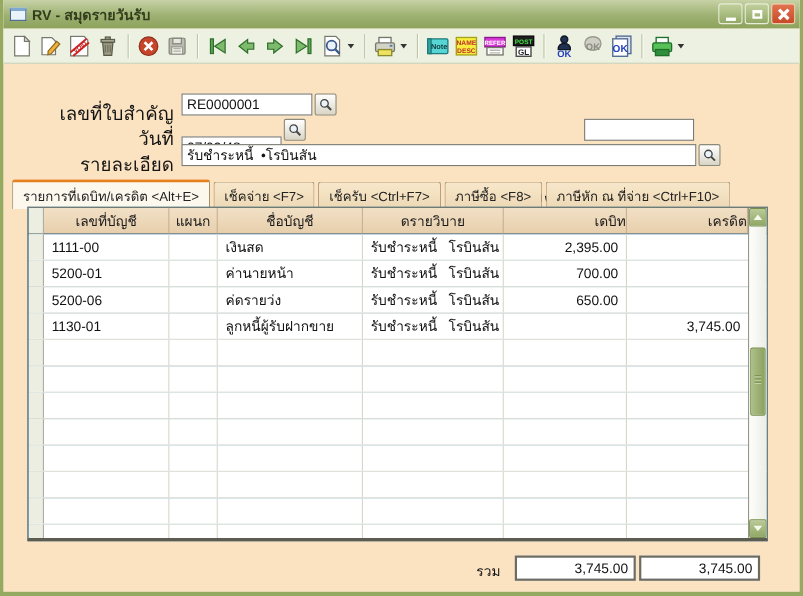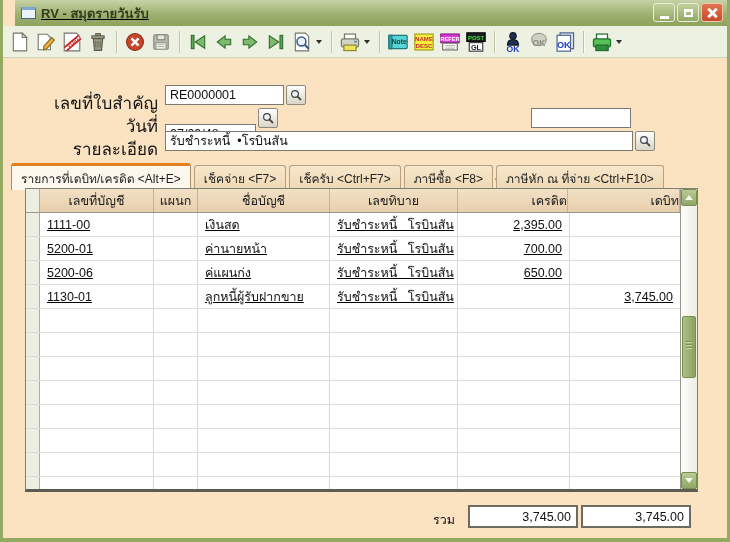--- a/index.html
+++ b/index.html
@@ -1,22 +1,22 @@
 <!DOCTYPE html>
 <html><head>
 <meta charset="utf-8">
 <style>
   * { margin:0; padding:0; box-sizing:border-box; }
   body { background:#fff; font-family:"Liberation Sans","DejaVu Sans",sans-serif; }
   .window { position:relative; width:730px; height:542px; background:#94AA60; overflow:hidden; }
   .client { position:absolute; left:3px; right:3px; top:0; bottom:4px; background:#FBE3C2; overflow:hidden; }
 
   
-  .titlebar { position:absolute; left:12px; right:0; top:0; height:26px;
-    background:linear-gradient(#C7D2A6,#9DB171 55%,#8CA25C); display:flex; align-items:center; padding:0 4px;text-decoration:underline; }
+  .titlebar { position:absolute; left:0; right:0; top:0; height:26px;
+    background:linear-gradient(#C7D2A6,#9DB171 55%,#8CA25C); display:flex; align-items:center; padding:0 4px; }
   .win-icon { width:15px; height:12px; background:#EAF2FA; border:1px solid #44668C; border-top:3px solid #7FA8D0; margin:0 5px 0 2px; }
   .title-text { font-size:13px; font-weight:bold; color:#333D1C; }
   .win-controls { position:absolute; right:4px; top:3px; display:flex; gap:2px; }
   .wbtn { width:22px; height:19px; border:1px solid #E8EED8; border-radius:3px;
     background:linear-gradient(#C2D09C,#93A966); display:flex; align-items:center; justify-content:center; }
   .wbtn.close { background:linear-gradient(#E2734F,#C74A2A); border-color:#F0C9A8; }
   .glyph-min { width:9px; height:3px; background:#fff; margin-top:9px; }
   .glyph-max { width:9px; height:8px; border:2px solid #fff; border-top-width:3px; }
   .glyph-x { position:relative; width:12px; height:12px; }
   .glyph-x::before, .glyph-x::after { content:""; position:absolute; left:5px; top:0; width:3px; height:12px; background:#fff; }
@@ -42,21 +42,21 @@
   .tab { height:20px; padding:12px 9px; display:flex; align-items:center; font-size:12px; color:#222;
     background:linear-gradient(#F7E7CA,#EDD8B4); border:1px solid #B5A181; border-bottom:none; border-radius:3px 3px 0 0; }
   .tab.active { height:24px; background:#FCF8ED; border-color:#A69070; border-top:3px solid #E5801E; }
 
   
   .grid { position:absolute; left:22px; top:188px; width:673px; height:304px; background:#0369a1;
     border:1px solid #7E7E72; border-bottom:3px solid #5C5C52; overflow:hidden; }
   .thead { display:flex; height:24px; background:linear-gradient(#F2E0C6,#E7CFAC); border-bottom:1px solid #99968B; }
   .th { display:flex; align-items:center; justify-content:center; font-size:12.5px; color:#1a1a1a;
     border-right:1px solid #C6B193; }
-  .tr { display:flex; height:24px; border-bottom:1px solid #DCDCD4; background:#fff;text-decoration:underline; }
+  .tr { display:flex; height:24px; border-bottom:1px solid #DCDCD4; background:#fff; }
   .td { display:flex; align-items:center; font-size:12.5px; color:#111; border-right:1px solid #D6D6CE; padding:0 7px; }
   .sel { width:14px; background:#ECEEE2; border-right:1px solid #ADADA1; padding:0; }
   .c-acc { width:114px; } .c-dep { width:44px; } .c-nam { width:132px; }
   .c-des { width:128px; white-space:pre; } .c-deb { width:112px; justify-content:flex-end; }
   .c-cre { width:110px; justify-content:flex-end; border-right:none; }
   .thead .c-cre { border-right:1px solid #C6B193; }
 
   
   .vscroll { position:absolute; top:0; right:0; bottom:0; width:17px; background:linear-gradient(90deg,#FDFDFB,#EDEDE6); border-left:1px solid #99968B; }
   .sbtn { position:absolute; left:0; width:16px; height:17px; background:linear-gradient(#BACB97,#8FA765);
@@ -290,23 +290,23 @@
           <span>ภาษีหัก ณ ที่จ่าย &lt;Ctrl+F10&gt;</span>
         </div>
     </div>
 
     <div class="grid">
       <div class="thead">
         <div class="th sel"></div>
         <div class="th c-acc">เลขที่บัญชี</div>
         <div class="th c-dep">แผนก</div>
         <div class="th c-nam">ชื่อบัญชี</div>
-        <div class="th c-des">เลขทิบาย</div>
+        <div class="th c-des">ดรายวิบาย</div>
+        <div class="th c-deb">เดบิท</div>
         <div class="th c-cre">เครดิต</div>
-        <div class="th c-deb">เดบิท</div>
       </div>
 
       <div class="tr">
         <div class="td sel"></div>
         <div class="td c-acc">1111-00</div>
         <div class="td c-dep"></div>
         <div class="td c-nam">เงินสด</div>
         <div class="td c-des">รับชำระหนี้   โรบินสัน</div>
         <div class="td c-deb">2,395.00</div>
         <div class="td c-cre"></div>
@@ -317,21 +317,21 @@
         <div class="td c-dep"></div>
         <div class="td c-nam">ค่านายหน้า</div>
         <div class="td c-des">รับชำระหนี้   โรบินสัน</div>
         <div class="td c-deb">700.00</div>
         <div class="td c-cre"></div>
       </div>
       <div class="tr">
         <div class="td sel"></div>
         <div class="td c-acc">5200-06</div>
         <div class="td c-dep"></div>
-        <div class="td c-nam">ค่แผนก่ง</div>
+        <div class="td c-nam">ค่ดรายว่ง</div>
         <div class="td c-des">รับชำระหนี้   โรบินสัน</div>
         <div class="td c-deb">650.00</div>
         <div class="td c-cre"></div>
       </div>
       <div class="tr">
         <div class="td sel"></div>
         <div class="td c-acc">1130-01</div>
         <div class="td c-dep"></div>
         <div class="td c-nam">ลูกหนี้ผู้รับฝากขาย</div>
         <div class="td c-des">รับชำระหนี้   โรบินสัน</div>

